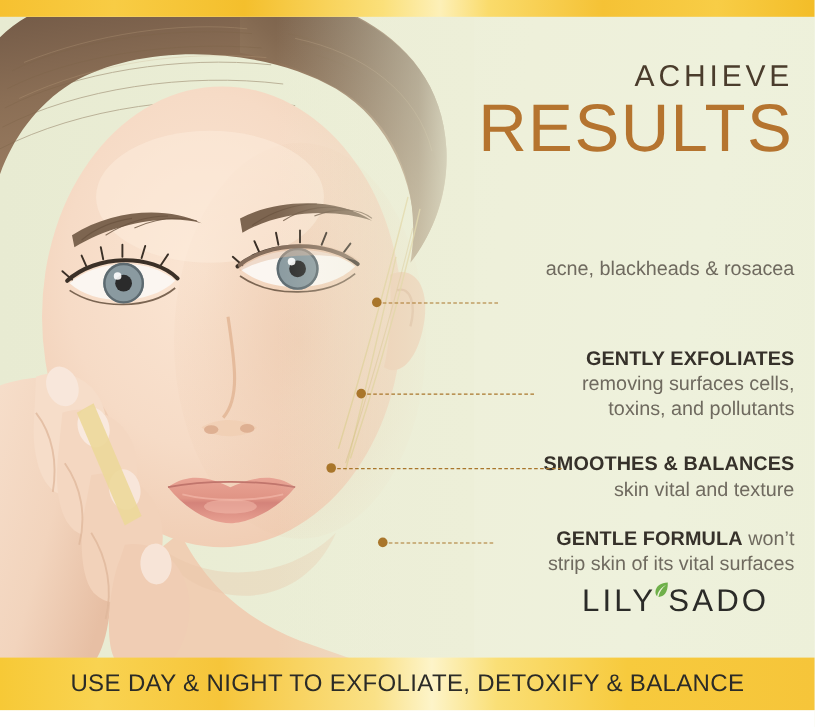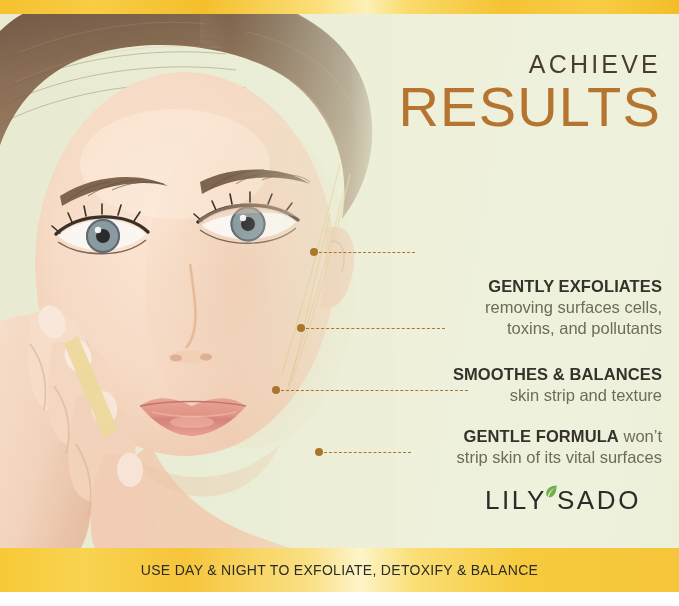--- a/index.html
+++ b/index.html
@@ -42,21 +42,21 @@
       #f7ca3d 77%, #f6c53a 100%);
   }
   .band-bottom {
     background:linear-gradient(90deg,
       #f7c936 0%, #f9d351 12%, #f6c53a 27%,
       #fae187 46%, #fdf4c9 53%, #fadf76 61%,
       #f7ca3d 77%, #f6c53a 100%);
     display:flex; align-items:center; justify-content:center;
   }
   .band-bottom-text {
-    font-size:14px; font-weight:400; letter-spacing:0.3px;
+    font-size:20px; font-weight:400; letter-spacing:0.3px;
     color:#2b2b27; white-space:nowrap;
     font-family:"Liberation Sans", sans-serif;
   }
 
   
   .panel {
     position:absolute; left:0; top:14px; width:679px; height:548px;
     background:linear-gradient(100deg,
       #e9ecd4 0%, #ecefd8 30%, #eef0da 58%, #eef1dc 80%, #edf0d9 100%);
     z-index:1;
@@ -323,35 +323,36 @@
   <div class="band-top"></div>
 
   <div class="head-wrap">
     <div class="h-achieve">ACHIEVE</div>
     <div class="h-results">RESULTS</div>
   </div>
 
   <div class="bullets">
 
     <div class="bullet" style="height:48px;">
+      <div class="b-line">acne, blackheads &amp; rosacea</div>
     </div>
 
-    <div class="bullet" style="height:74px; margin-top:14px;">
+    <div class="bullet" style="height:74px; margin-top:27px;">
       <div class="b-line">
         <span class="b-strong">GENTLY EXFOLIATES</span>
       </div>
       <div class="b-line">removing surfaces cells,</div>
       <div class="b-line">toxins, and pollutants</div>
     </div>
 
     <div class="bullet" style="height:48px; margin-top:14px;">
       <div class="b-line">
         <span class="b-strong">SMOOTHES &amp; BALANCES</span>
       </div>
-      <div class="b-line">skin strip and texture</div>
+      <div class="b-line">skin vital and texture</div>
     </div>
 
     <div class="bullet" style="height:48px; margin-top:14px;">
       <div class="b-line">
         <span class="b-strong">GENTLE FORMULA</span><span> won’t</span>
       </div>
       <div class="b-line">strip skin of its vital surfaces</div>
     </div>
   </div>
 

